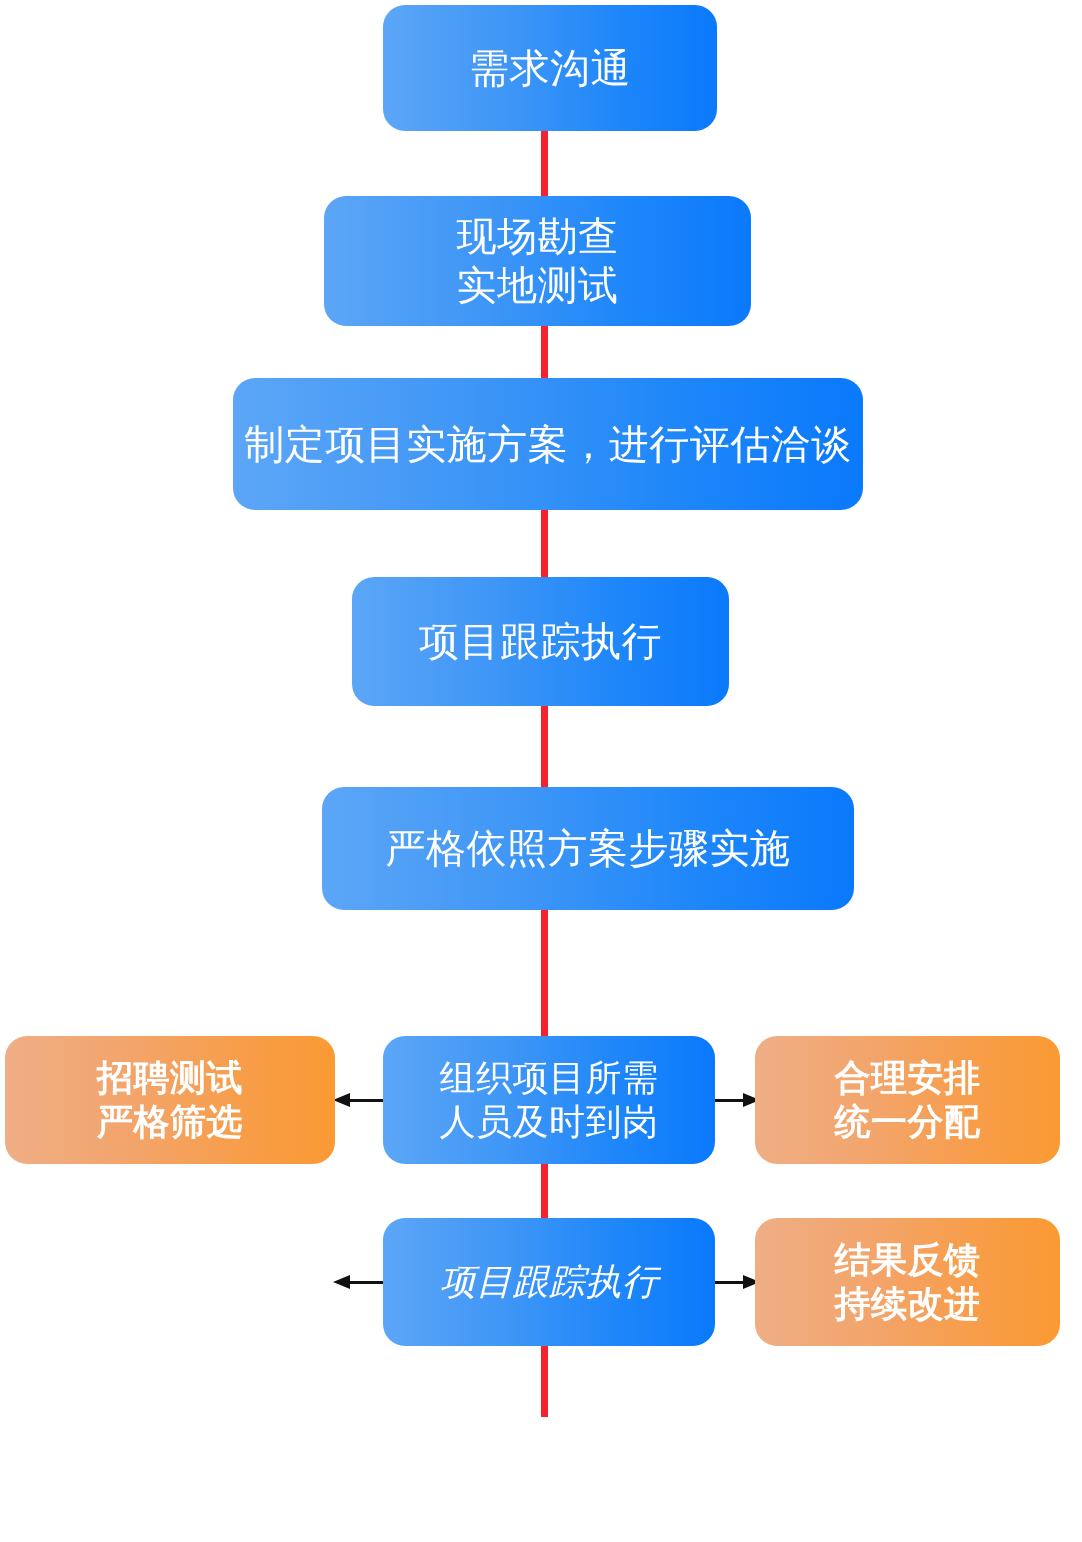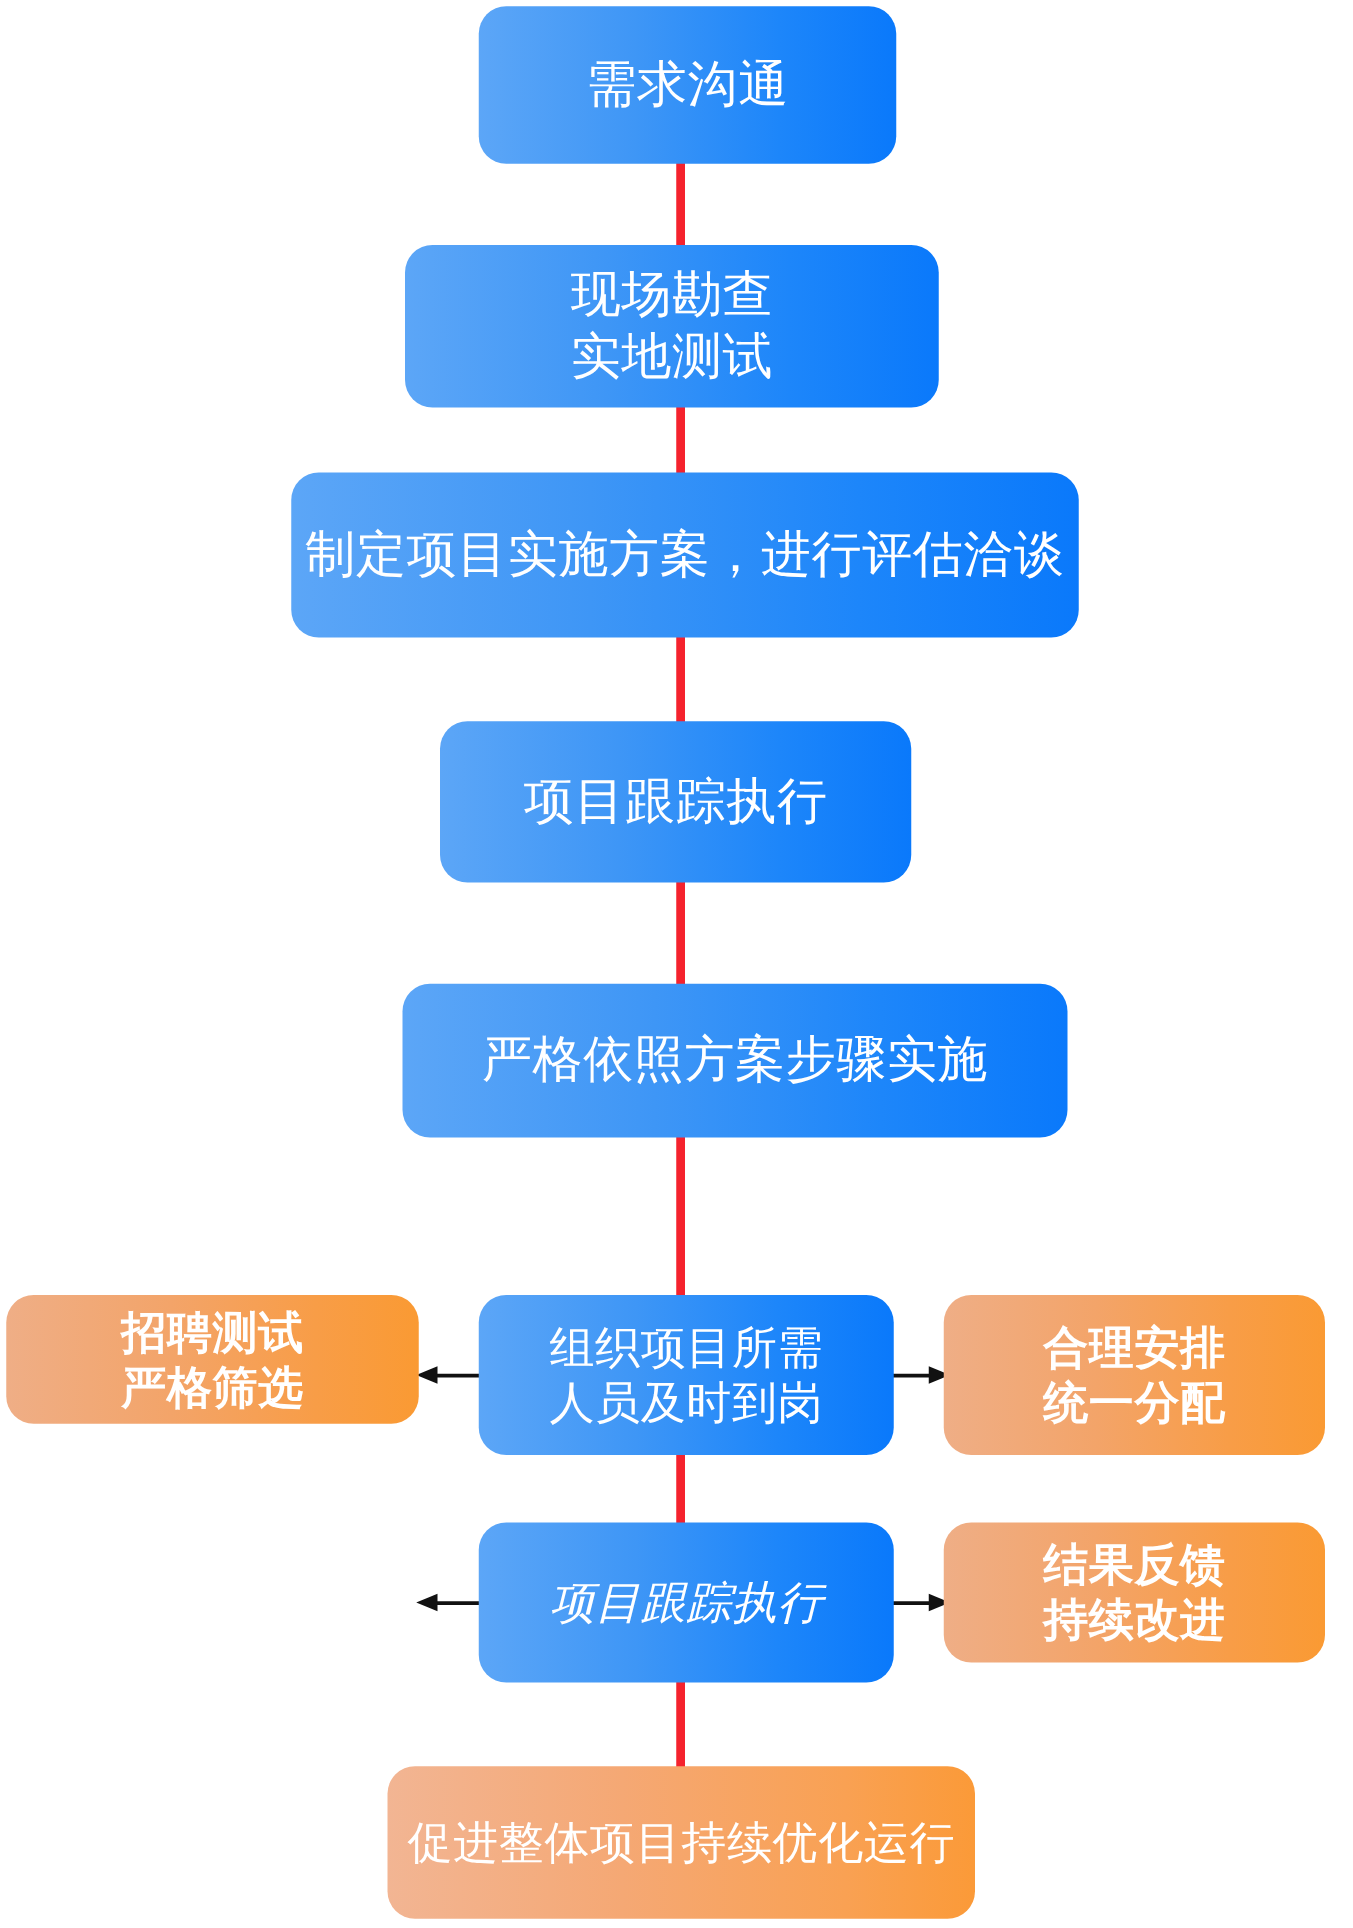--- a/index.html
+++ b/index.html
@@ -63,26 +63,26 @@
   }
 
   
   #node-demand           { left: 383px;  top: 5px;    width: 334px; height: 126px; font-size: 40px; }
   #node-survey           { left: 324px;  top: 196px;  width: 427px; height: 130px; font-size: 40px; }
   #node-plan             { left: 233px;  top: 378px;  width: 630px; height: 132px; font-size: 40px; }
   #node-contract         { left: 352px;  top: 577px;  width: 377px; height: 129px; font-size: 40px; }
   #node-implement        { left: 322px;  top: 787px;  width: 532px; height: 123px; font-size: 40px; }
 
   #node-staffing         { left: 383px;  top: 1036px; width: 332px; height: 128px; font-size: 36px; }
-  #node-recruit          { left: 5px;    top: 1036px; width: 330px; height: 103px; font-size: 36px; }
+  #node-recruit          { left: 5px;    top: 1036px; width: 330px; height: 128px; font-size: 36px; }
   #node-arrange          { left: 755px;  top: 1036px; width: 305px; height: 128px; font-size: 36px; }
 
   #node-tracking         { left: 383px;  top: 1218px; width: 332px; height: 128px; font-size: 36px; font-style: italic; }
   #node-issue            { left: 5px;    top: 1218px; width: 330px; height: 128px; font-size: 36px; }
-  #node-result           { left: 755px;  top: 1218px; width: 305px; height: 112px; font-size: 36px; }
+  #node-result           { left: 755px;  top: 1218px; width: 305px; height: 128px; font-size: 36px; }
 
   #node-optimize         { left: 310px;  top: 1413px; width: 470px; height: 122px; font-size: 36px; }
 
   
   #spine-1 { top: 128px;  height: 72px;  }
   #spine-2 { top: 322px;  height: 60px;  }
   #spine-3 { top: 506px;  height: 75px;  }
   #spine-4 { top: 702px;  height: 89px;  }
   #spine-5 { top: 906px;  height: 134px; }
   #spine-6 { top: 1160px; height: 62px;  }
@@ -174,15 +174,14 @@
   <div class="arrow left" id="arrow-tracking-left">
     <span class="shaft"></span>
     <span class="head"></span>
   </div>
 
   <div class="arrow right" id="arrow-tracking-right">
     <span class="shaft"></span>
     <span class="head"></span>
   </div>
 
-  <div class="node orange-soft" id="node-optimize">促进整体项目持续优化运行</div>
 
 </div>
 
 </body></html>

